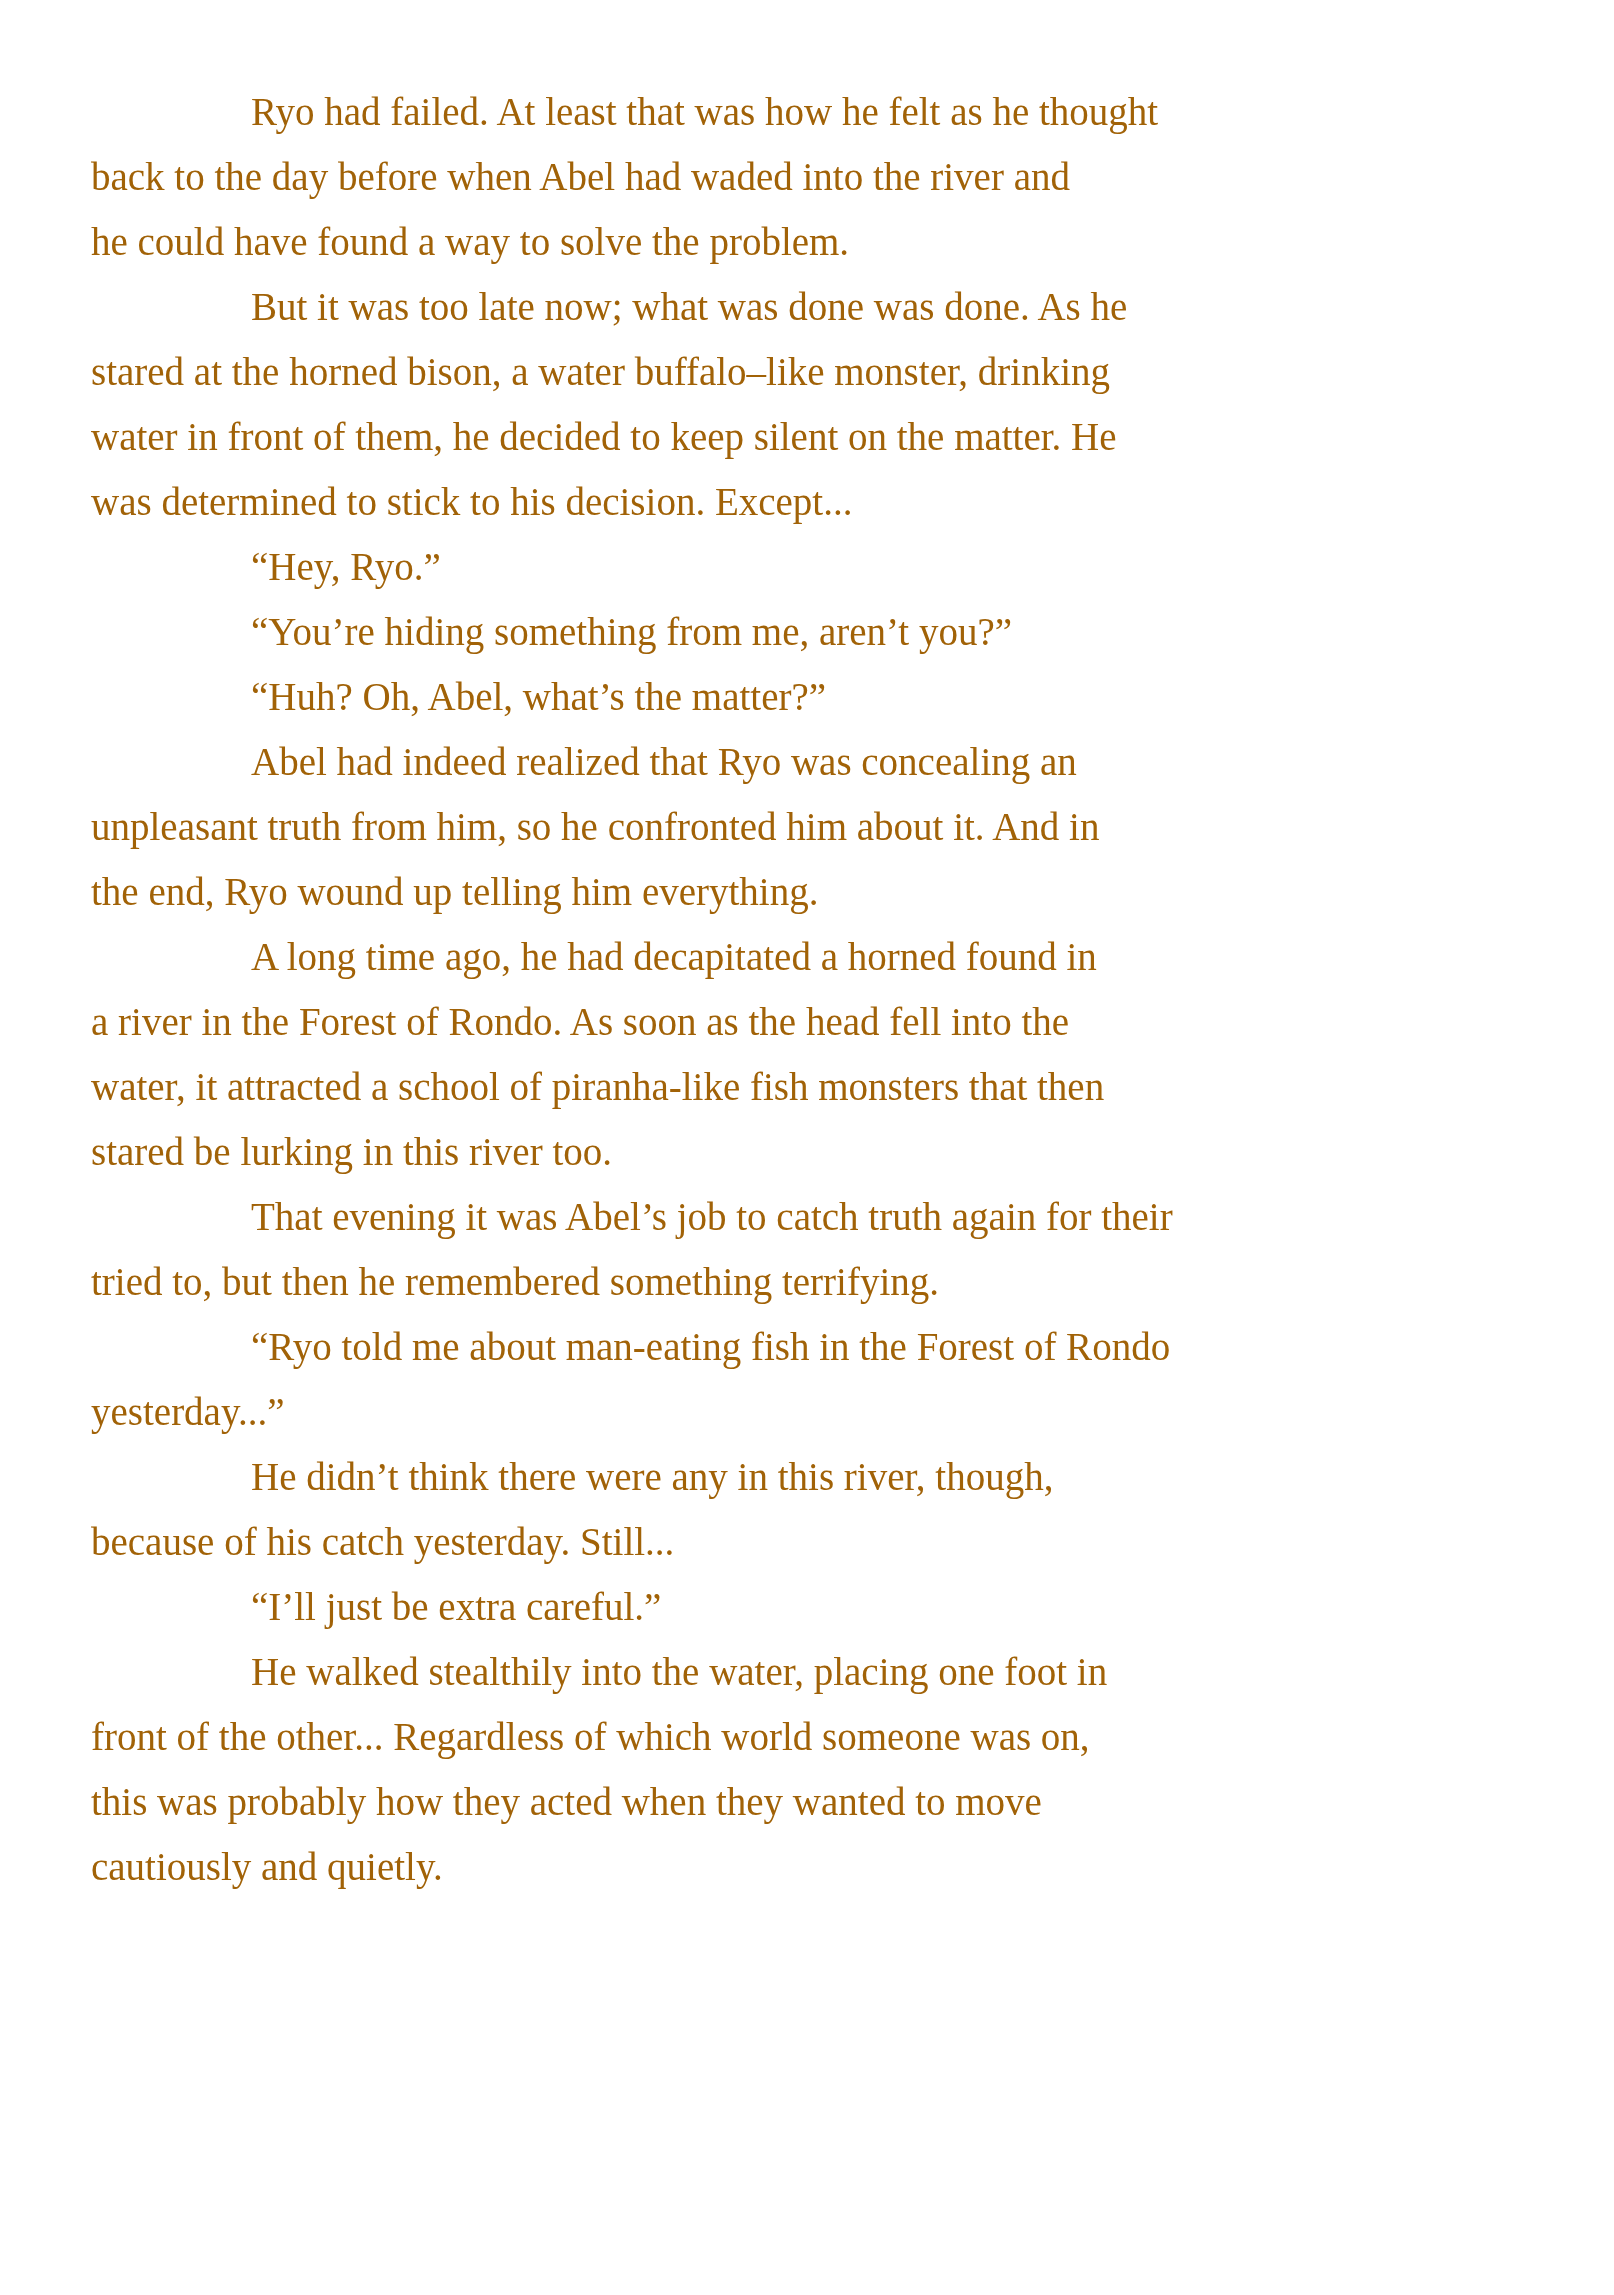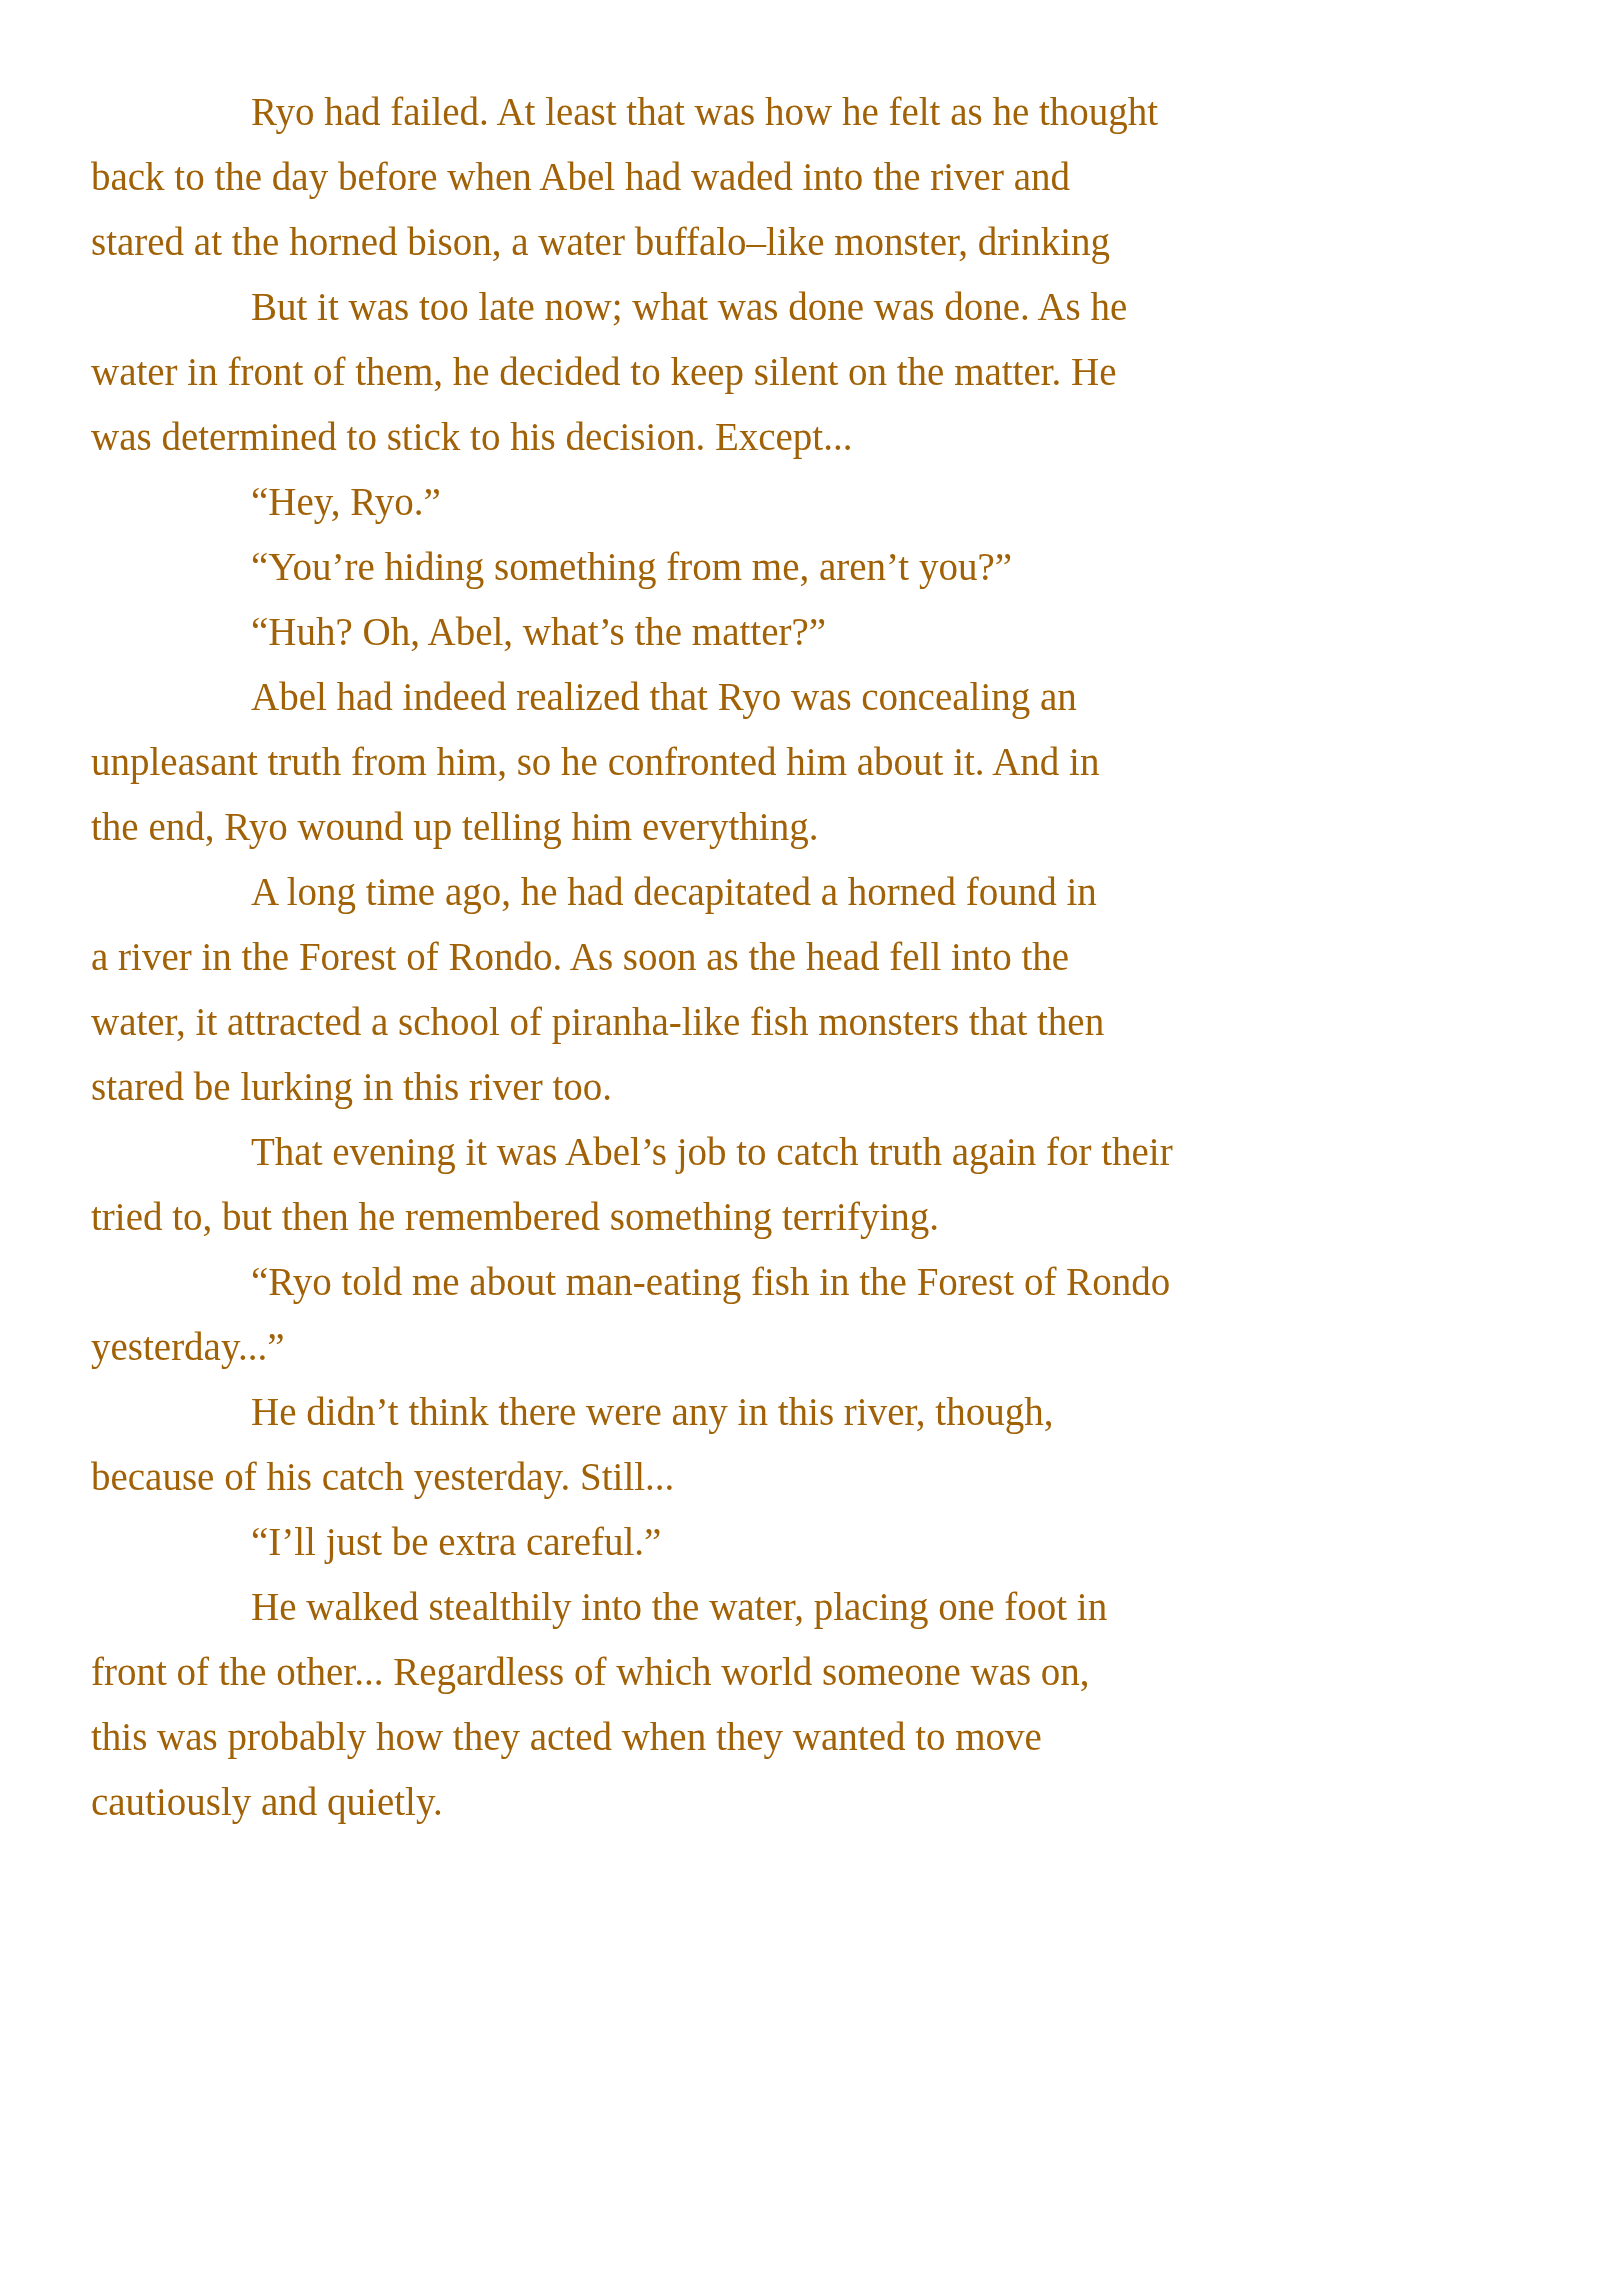--- a/index.html
+++ b/index.html
@@ -41,25 +41,26 @@
 </style>
 </head>
 <body>
 
 <div class="page">
   <div class="text-block">
 
     <div class="para">
       <span class="line indent">Ryo had failed. At least that was how he felt as he thought</span>
       <span class="line">back to the day before when Abel had waded into the river and</span>
+      <span class="line">he could have found a way to solve the problem.</span>
     </div>
 
     <div class="para">
+      <span class="line indent">But it was too late now; what was done was done. As he</span>
       <span class="line">stared at the horned bison, a water buffalo–like monster, drinking</span>
-      <span class="line indent">But it was too late now; what was done was done. As he</span>
       <span class="line">water in front of them, he decided to keep silent on the matter. He</span>
       <span class="line">was determined to stick to his decision. Except...</span>
     </div>
 
     <div class="para">
       <span class="line indent">“Hey, Ryo.”</span>
     </div>
 
     <div class="para">
       <span class="line indent">“You’re hiding something from me, aren’t you?”</span>

